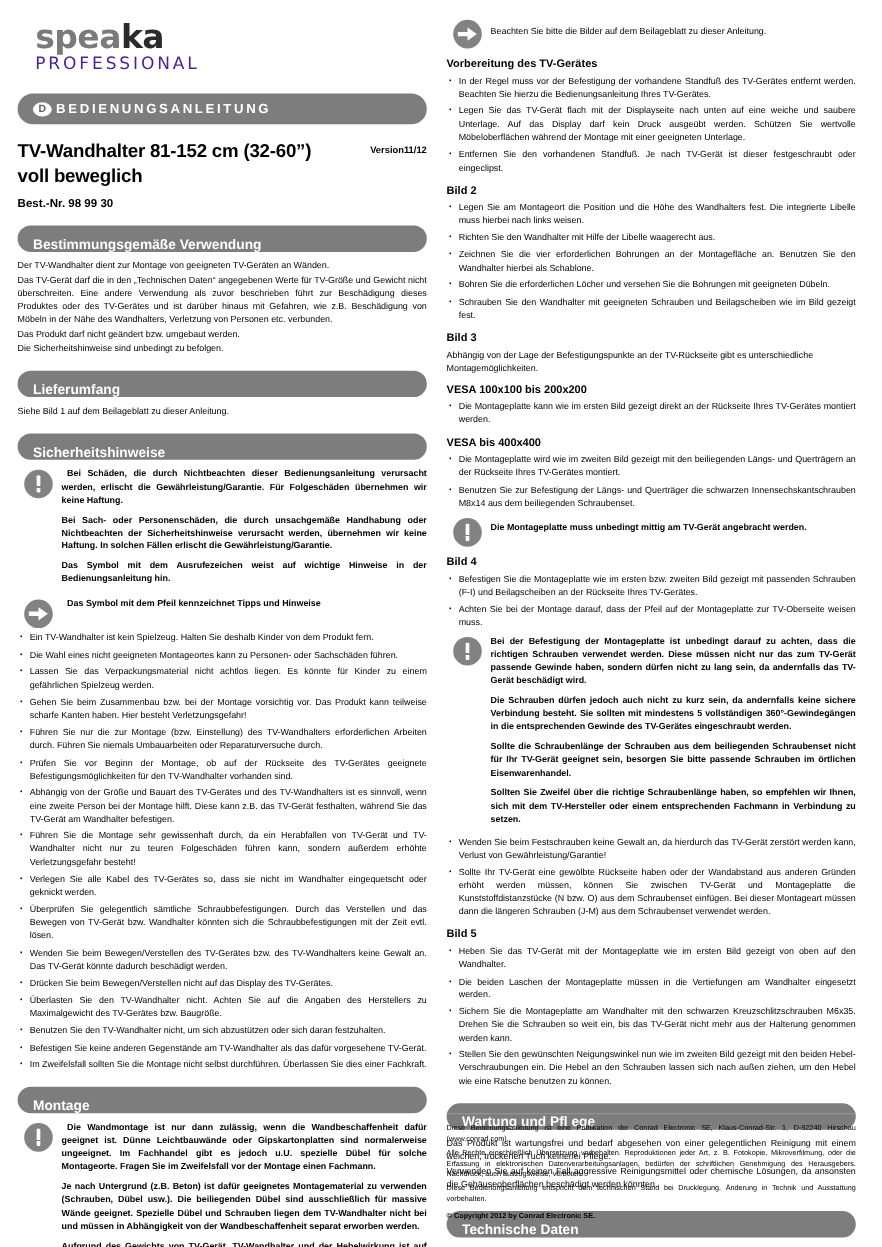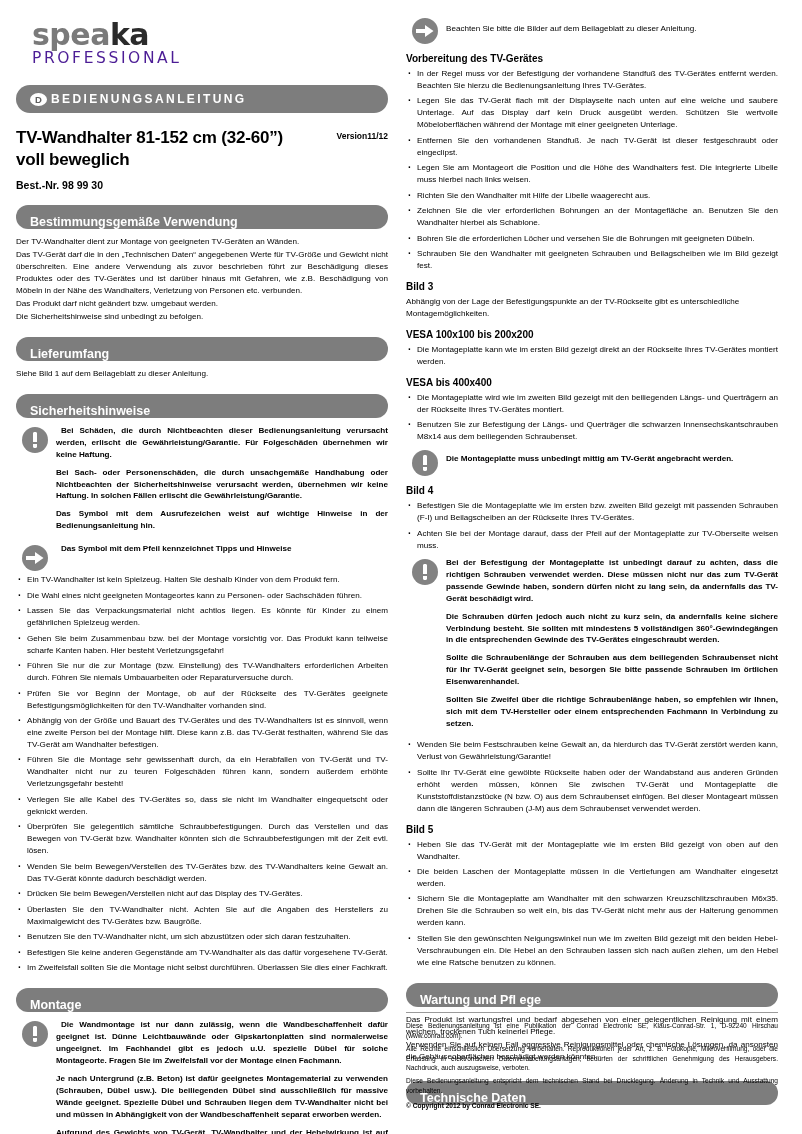--- a/index.html
+++ b/index.html
@@ -328,20 +328,21 @@
       </div>
     </div>
 
     <h3 class="sub">Vorbereitung des TV-Gerätes</h3>
     <ul class="bl">
       <li>In der Regel muss vor der Befestigung der vorhandene Standfuß des TV-Gerätes entfernt werden. Beachten Sie hierzu die Bedienungsanleitung Ihres TV-Gerätes.</li>
       <li>Legen Sie das TV-Gerät flach mit der Displayseite nach unten auf eine weiche und saubere Unterlage. Auf das Display darf kein Druck ausgeübt werden. Schützen Sie wertvolle Möbeloberflächen während der Montage mit einer geeigneten Unterlage.</li>
       <li>Entfernen Sie den vorhandenen Standfuß. Je nach TV-Gerät ist dieser festgeschraubt oder eingeclipst.</li>
     </ul>
 
+    <h3 class="sub">Bild 2</h3>
     <ul class="bl">
       <li>Legen Sie am Montageort die Position und die Höhe des Wandhalters fest. Die integrierte Libelle muss hierbei nach links weisen.</li>
       <li>Richten Sie den Wandhalter mit Hilfe der Libelle waagerecht aus.</li>
       <li>Zeichnen Sie die vier erforderlichen Bohrungen an der Montagefläche an. Benutzen Sie den Wandhalter hierbei als Schablone.</li>
       <li>Bohren Sie die erforderlichen Löcher und versehen Sie die Bohrungen mit geeigneten Dübeln.</li>
       <li>Schrauben Sie den Wandhalter mit geeigneten Schrauben und Beilagscheiben wie im Bild gezeigt fest.</li>
     </ul>
 
     <h3 class="sub">Bild 3</h3>
     <p class="t nj">Abhängig von der Lage der Befestigungspunkte an der TV-Rückseite gibt es unterschiedliche Montagemöglichkeiten.</p>

